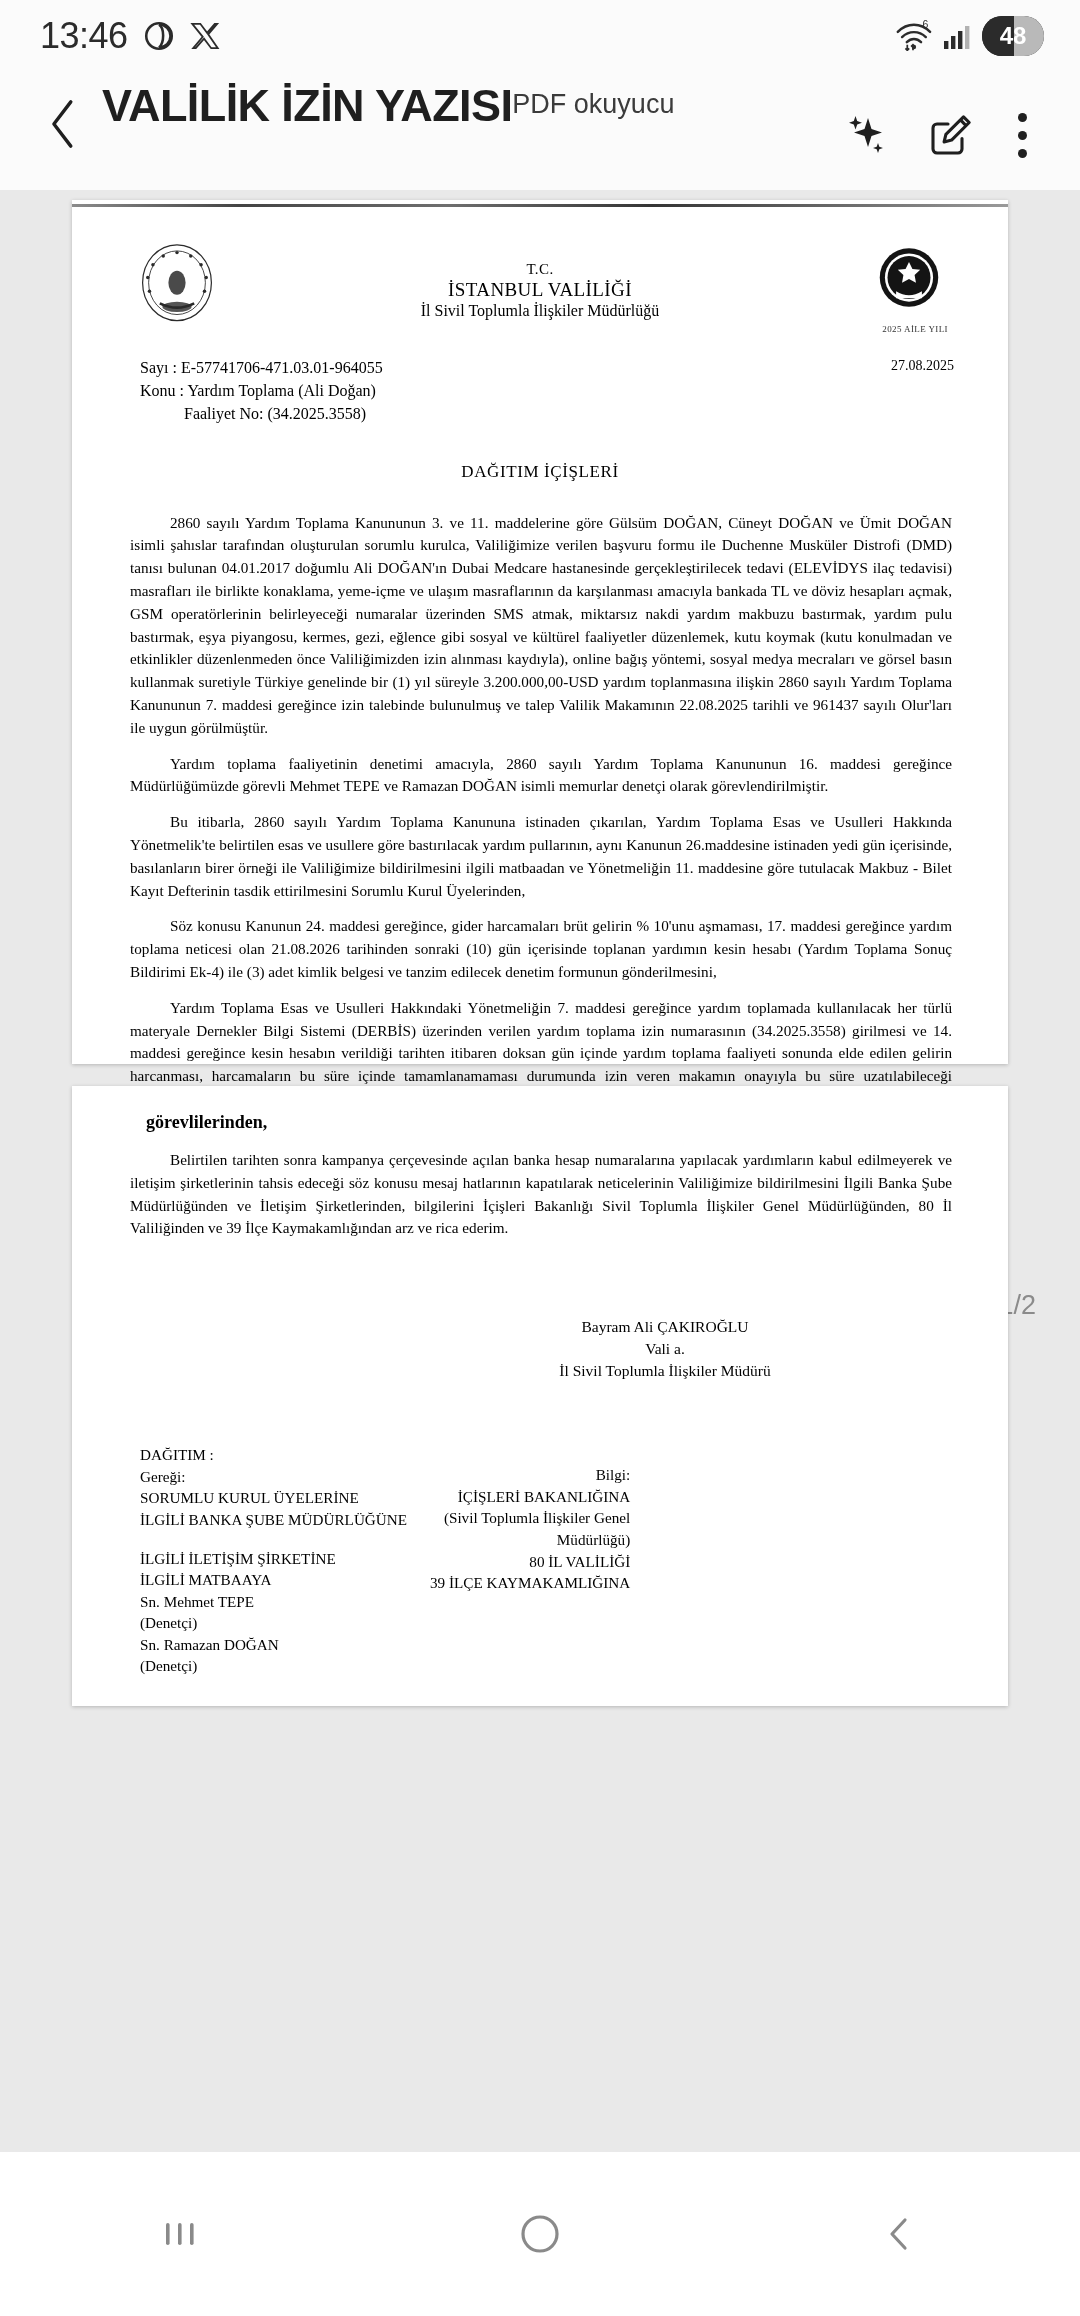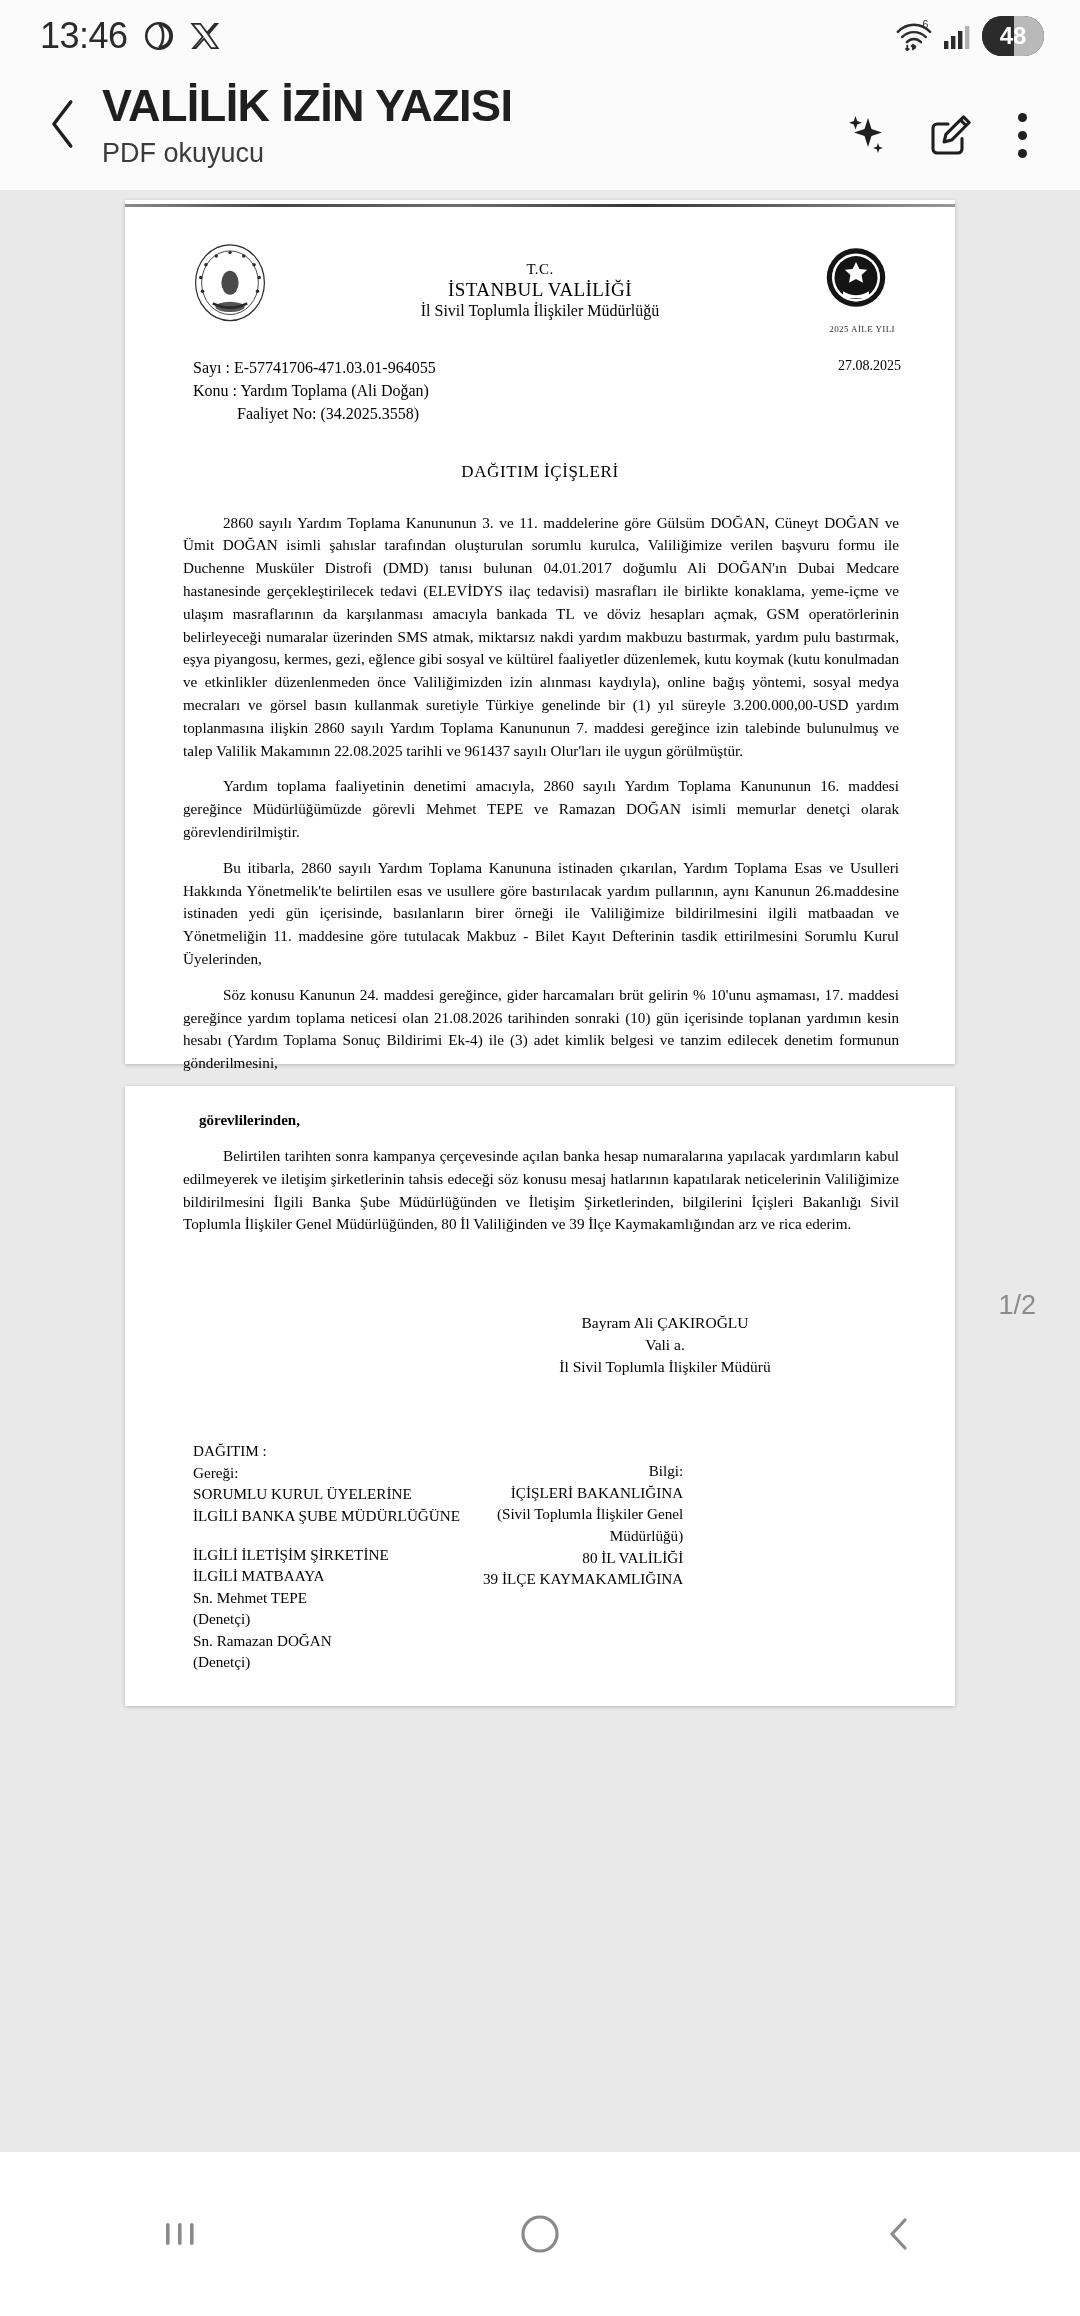--- a/index.html
+++ b/index.html
@@ -55,21 +55,21 @@
   }
   .back-btn{
     width:78px; height:88px;
     display:flex; align-items:center; justify-content:center;
     flex:0 0 auto;
   }
   .back-btn svg{ width:34px; height:52px; display:block; }
   .title-wrap{
     flex:1 1 auto; min-width:0;
     padding-top:2px;
-    display:flex; flex-direction:column; justify-content:flex-start;
+    display:flex; flex-direction:row; justify-content:flex-start;
   }
   .doc-title{
     font-size:45px; font-weight:700; color:#1f1f1f;
     letter-spacing:-0.6px; line-height:1.08;
     white-space:nowrap; overflow:hidden; text-overflow:ellipsis;
   }
   .doc-subtitle{
     font-size:27px; font-weight:400; color:#3b3b3b;
     margin-top:8px; line-height:1.1;
   }
@@ -90,21 +90,21 @@
   .viewer{
     width:100%;
     height:calc(2316px - 72px - 118px - 164px);
     background:#e9e9e9;
     position:relative;
     overflow:hidden;
     padding-top:10px;
   }
   .page{
     position:relative;
-    width:830px;
+    width:936px;
     margin:0 auto;
     background:#ffffff;
     box-shadow:0 1px 4px rgba(0,0,0,.22);
     color:#000;
     font-family:"Liberation Serif", serif;
   }
   .page-1{ height:864px; padding:22px 40px 0 40px; }
   .page-2{ height:620px; margin-top:22px; padding:26px 40px 0 40px; }
 
   .scanline{
@@ -181,21 +181,21 @@
     text-align:center; font-size:13px; margin-top:6px;
   }
 
   .page-indicator{
     position:absolute; right:44px;
     font-size:27px; color:#8b8b8b; font-family:"Liberation Sans",sans-serif;
   }
 
   
   .p2-lead{
-    font-size:15px; padding-left:34px; font-weight:700;
+    font-size:18px; padding-left:34px; font-weight:700;
   }
   .p2-body{
     margin-top:16px; padding:0 16px 0 18px;
     font-size:15.2px; line-height:1.5; text-align:justify;
   }
   .p2-body p{ text-indent:40px; }
   .sign-block{
     margin-top:76px; text-align:center; padding-left:250px;
     font-size:15.5px; line-height:1.42;
   }

